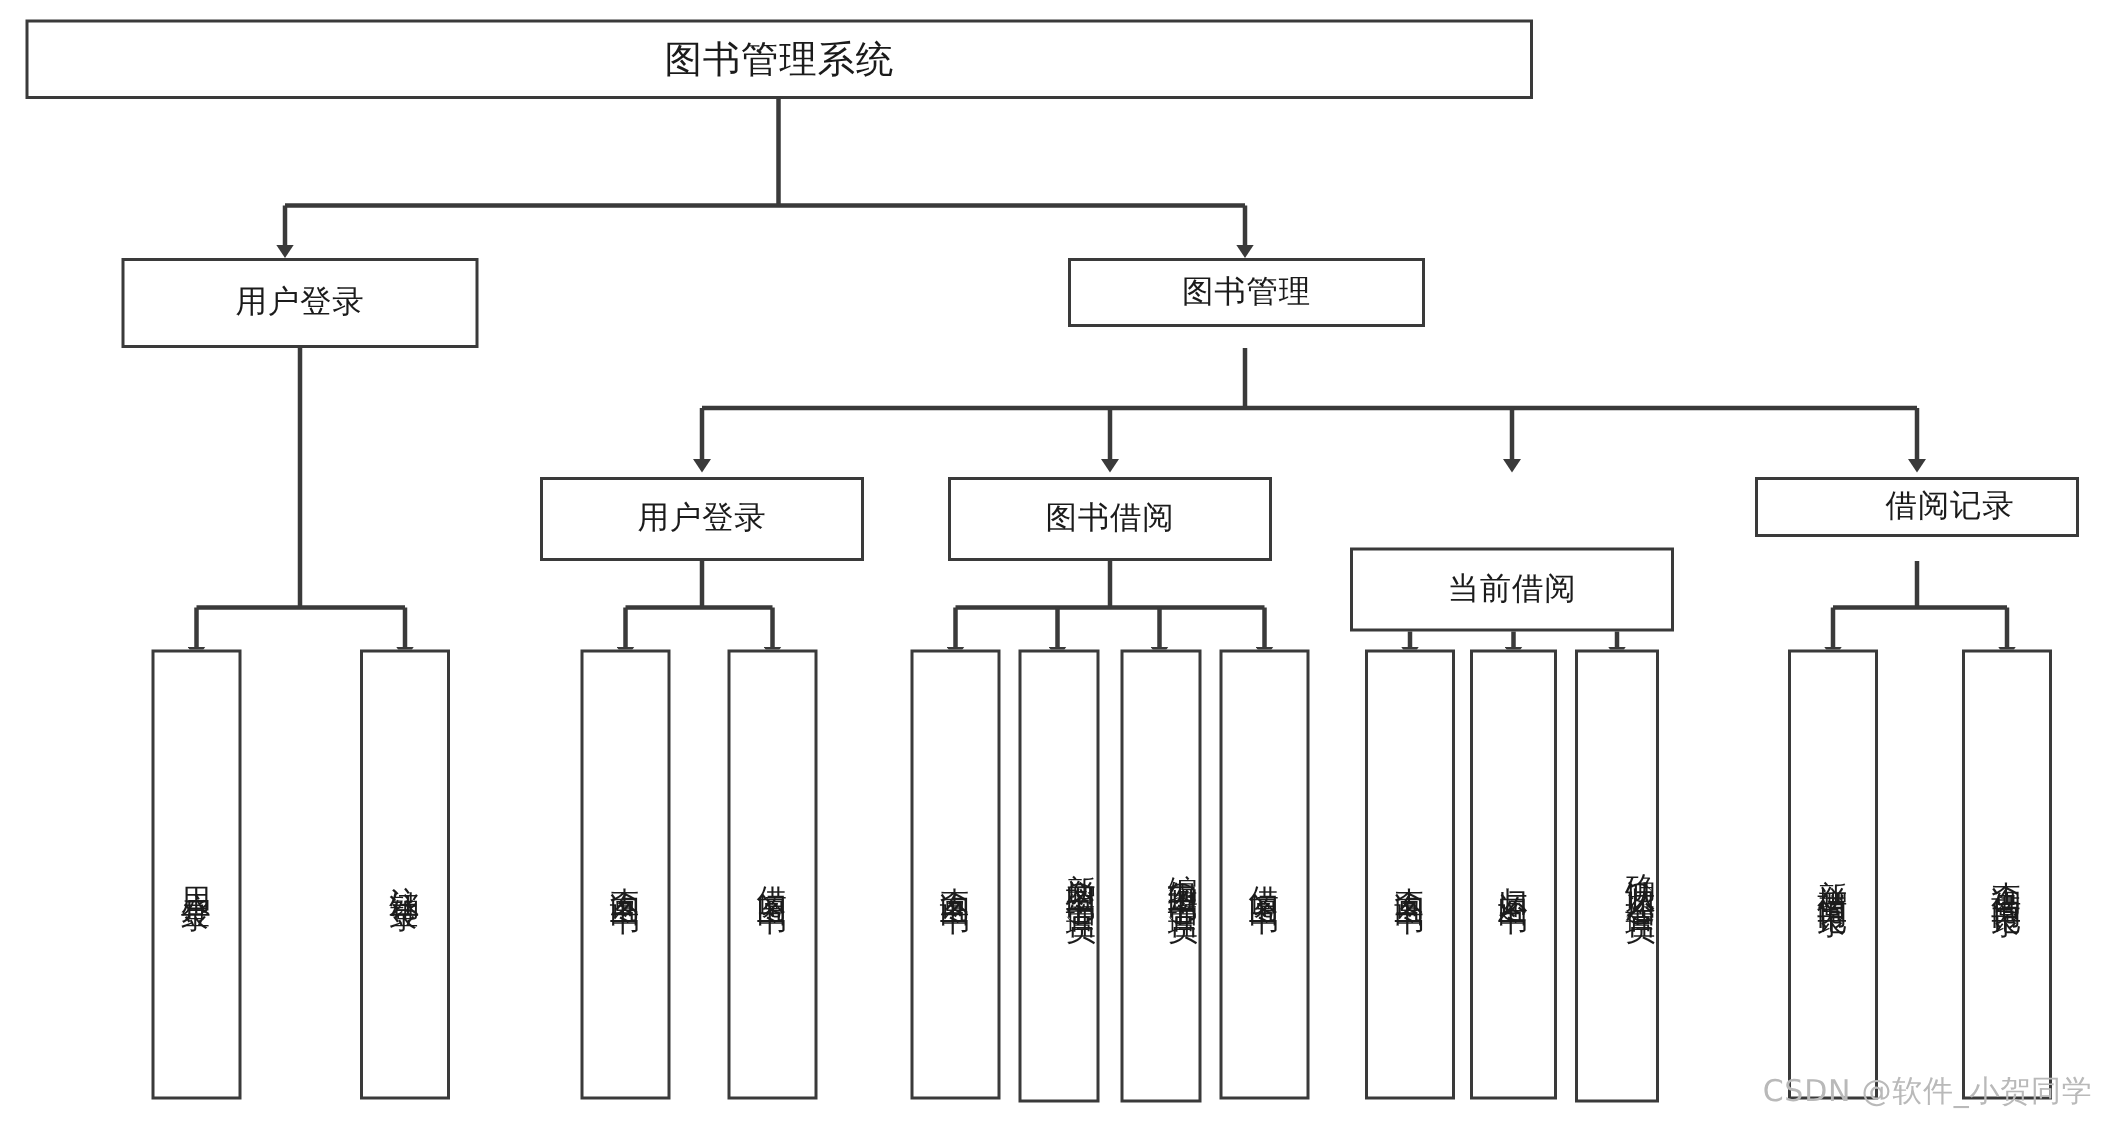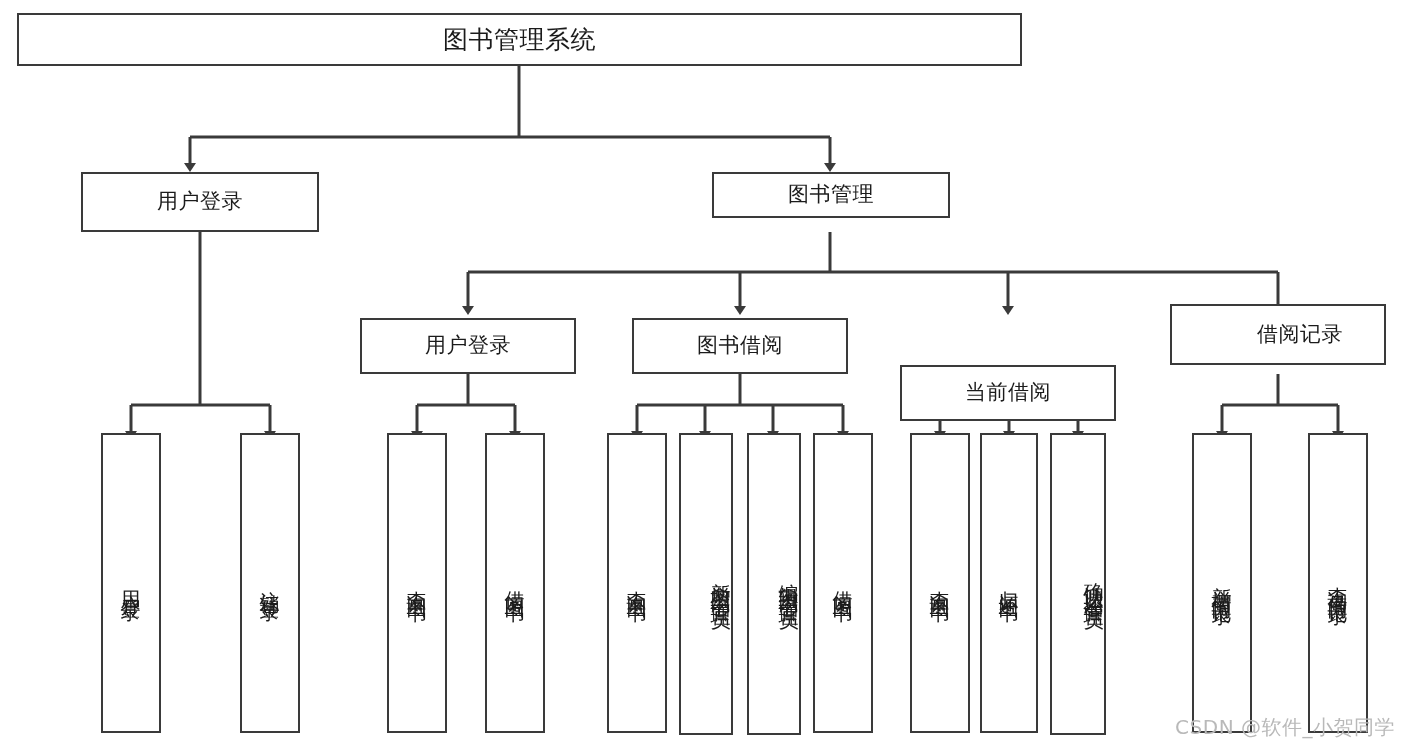--- a/index.html
+++ b/index.html
@@ -139,21 +139,21 @@
 
   <div class="node horiz" style="left:360px; top:318px; width:216px; height:56px;">
     <span class="label">用户登录</span>
   </div>
   <div class="node horiz" style="left:632px; top:318px; width:216px; height:56px;">
     <span class="label">图书借阅</span>
   </div>
   <div class="node horiz" style="left:900px; top:318px; width:216px; height:56px;margin-top:47px;">
     <span class="label">当前借阅</span>
   </div>
-  <div class="node horiz" style="left:1170px; top:304px; width:216px; height:61px;padding-left:44px;">
+  <div class="node horiz" style="left:1170px; top:318px; width:216px; height:40px;padding-left:44px;">
     <span class="label">借阅记录</span>
   </div>
 
   <div class="node vert" style="left:101px; top:433px; width:60px; height:300px;">
     <span class="label">用户登录</span>
   </div>
   <div class="node vert" style="left:240px; top:433px; width:60px; height:300px;">
     <span class="label">注销登录</span>
   </div>
 

